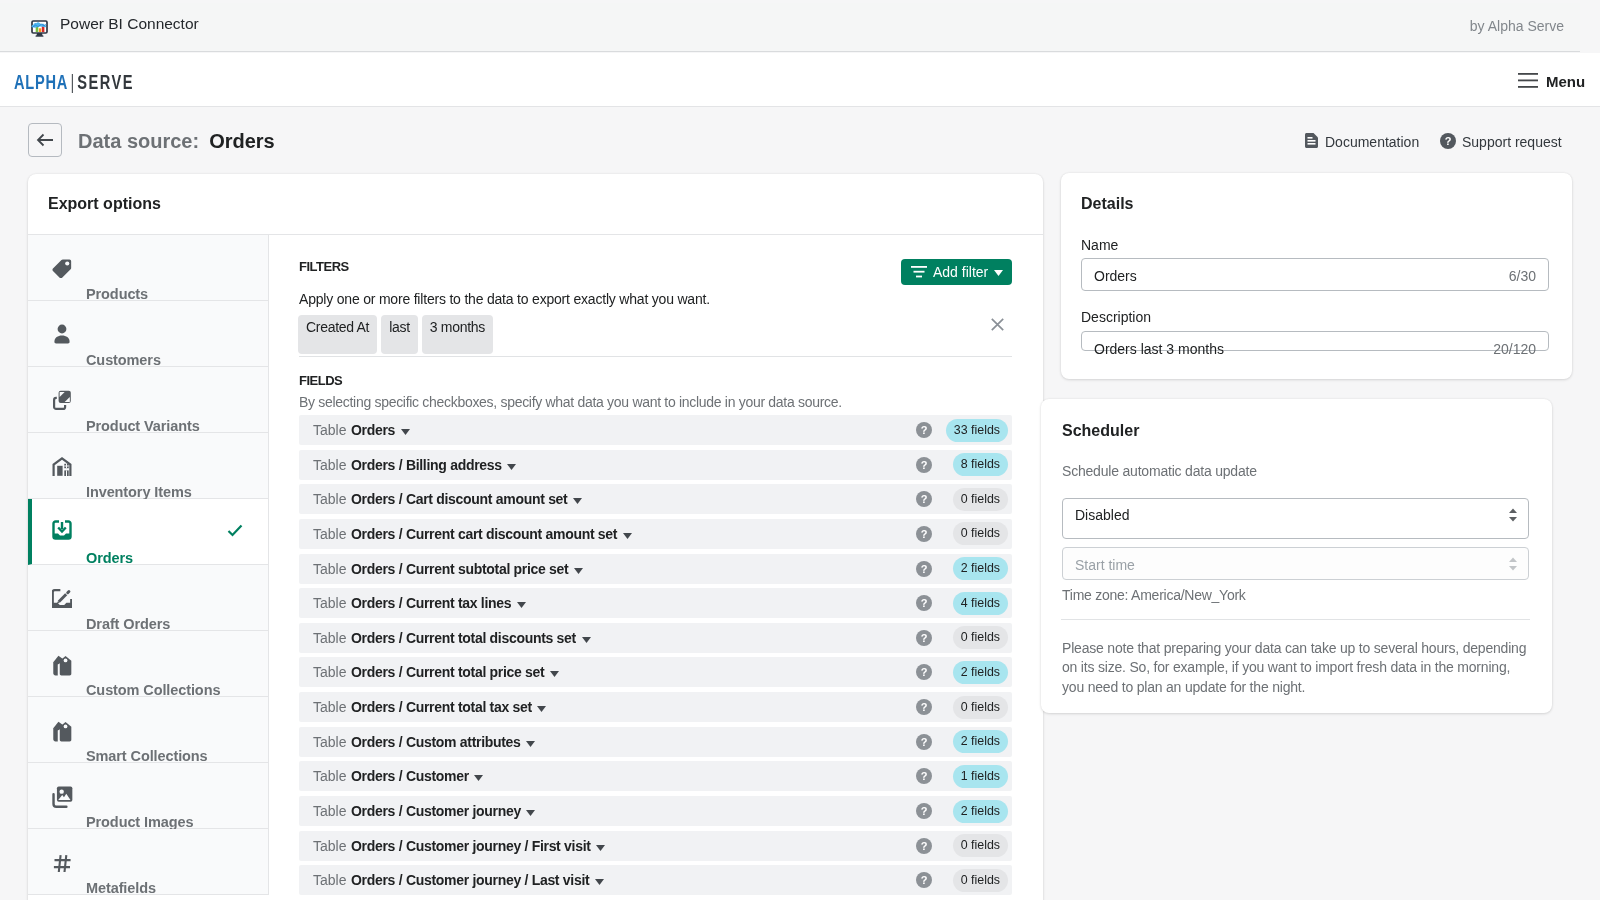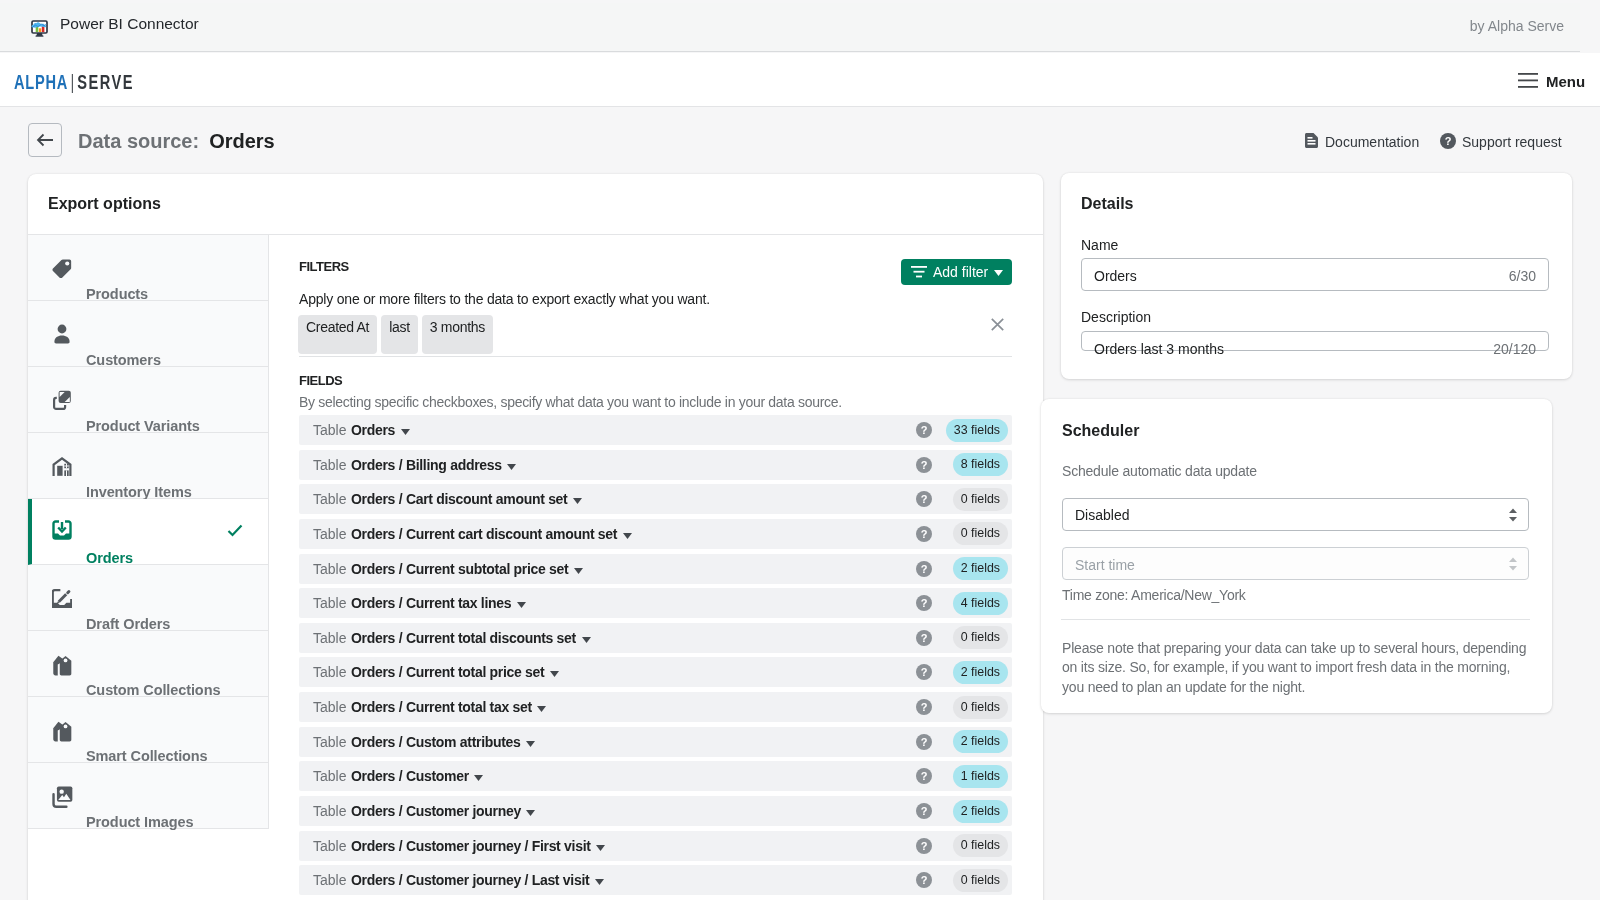--- a/index.html
+++ b/index.html
@@ -191,20 +191,28 @@
     <svg class="icon" style="overflow:visible" viewBox="0 0 20 20">
           <g transform="translate(10 10.8) scale(1.1) translate(-10 -10)">
             <path d="M2.3 7.6 L2.3 16.5 C2.3 18 3.4 19.1 4.9 19.1 L14 19.1" stroke="#54595e" stroke-width="2.2" fill="none" stroke-linecap="round"></path>
             <rect x="5.4" y="0.6" width="14" height="14" rx="1.6" fill="#54595e"></rect>
             <circle cx="9.7" cy="5.3" r="2" fill="#f9fafb"></circle>
             <path d="M6.6 13 L10.2 8.3 L11.8 10.4 L13.9 7.2 L17.7 13 Z" fill="#f9fafb"></path>
           </g>
         </svg>
     <span class="label">Product Images</span>
       </div>
+      <div class="sitem">
+    <svg class="icon" viewBox="0 0 20 20">
+          <g transform="translate(0 1.6)">
+            <path d="M8.6 1.6 L6.8 18.4 M14.3 1.6 L12.5 18.4 M2.5 6.5 L18.6 6.5 M1.9 13.5 L18 13.5" stroke="#54595e" stroke-width="2.1" fill="none"></path>
+          </g>
+        </svg>
+    <span class="label">Metafields</span>
+      </div>
     </div>
   <div id="content">
       <div class="seclabel" style="position:absolute; left:271px; top:84.5px;">FILTERS</div>
       <div style="position:absolute; left:873px; top:85px; width:111px; height:26px; background:#008060; border-radius:4px;">
   <svg style="position:absolute; left:10px; top:7px;" width="16" height="12" viewBox="0 0 16 12">
     <rect x="0" y="0" width="16" height="1.8" fill="#fff"></rect>
           <rect x="2.5" y="4.8" width="11" height="1.8" fill="#fff"></rect>
           <rect x="5" y="9.6" width="6" height="1.8" fill="#fff"></rect>
   </svg>
   <span style="position:absolute; left:32px; top:5px; font-size:14px; color:#fff;">Add filter</span>
@@ -387,21 +395,21 @@
   <div class="ilabel" style="position:absolute; left:20px; top:136px;">Description</div>
   <div class="input" style="top:158px; height:20px;">
       <span class="val" style="top:9px;">Orders last 3 months</span>
       <span class="cnt" style="top:9px;">20/120</span>
     </div>
 </div>
 
 <div class="card" id="schedcard">
   <div class="cardtitle" style="position:absolute; left:21px; top:23px;">Scheduler</div>
   <div class="ilabel gray" style="position:absolute; left:21px; top:64px; letter-spacing:-0.2px;">Schedule automatic data update</div>
-  <div class="input" style="top:99px; left:21px; width:467px; height:33px;">
+  <div class="input" style="top:99px; left:21px; width:467px; height:41px;">
     <span class="val">Disabled</span>
     <svg style="position:absolute; right:10px; top:8px;" width="10" height="16" viewBox="0 0 10 16">
       <path d="M1 6 L5 1.5 L9 6 Z" fill="#5c5f62"></path>
       <path d="M1 10 L5 14.5 L9 10 Z" fill="#5c5f62"></path>
     </svg>
   </div>
   <div class="input" style="top:148px; left:21px; width:467px; height:33px; border-color:#ccd0d4; background:#fdfdfd;">
     <span class="val" style="color:#9aa1a7; top:9px;">Start time</span>
     <svg style="position:absolute; right:10px; top:8px;" width="10" height="16" viewBox="0 0 10 16">
       <path d="M1 6 L5 1.5 L9 6 Z" fill="#c2c5c8"></path>

